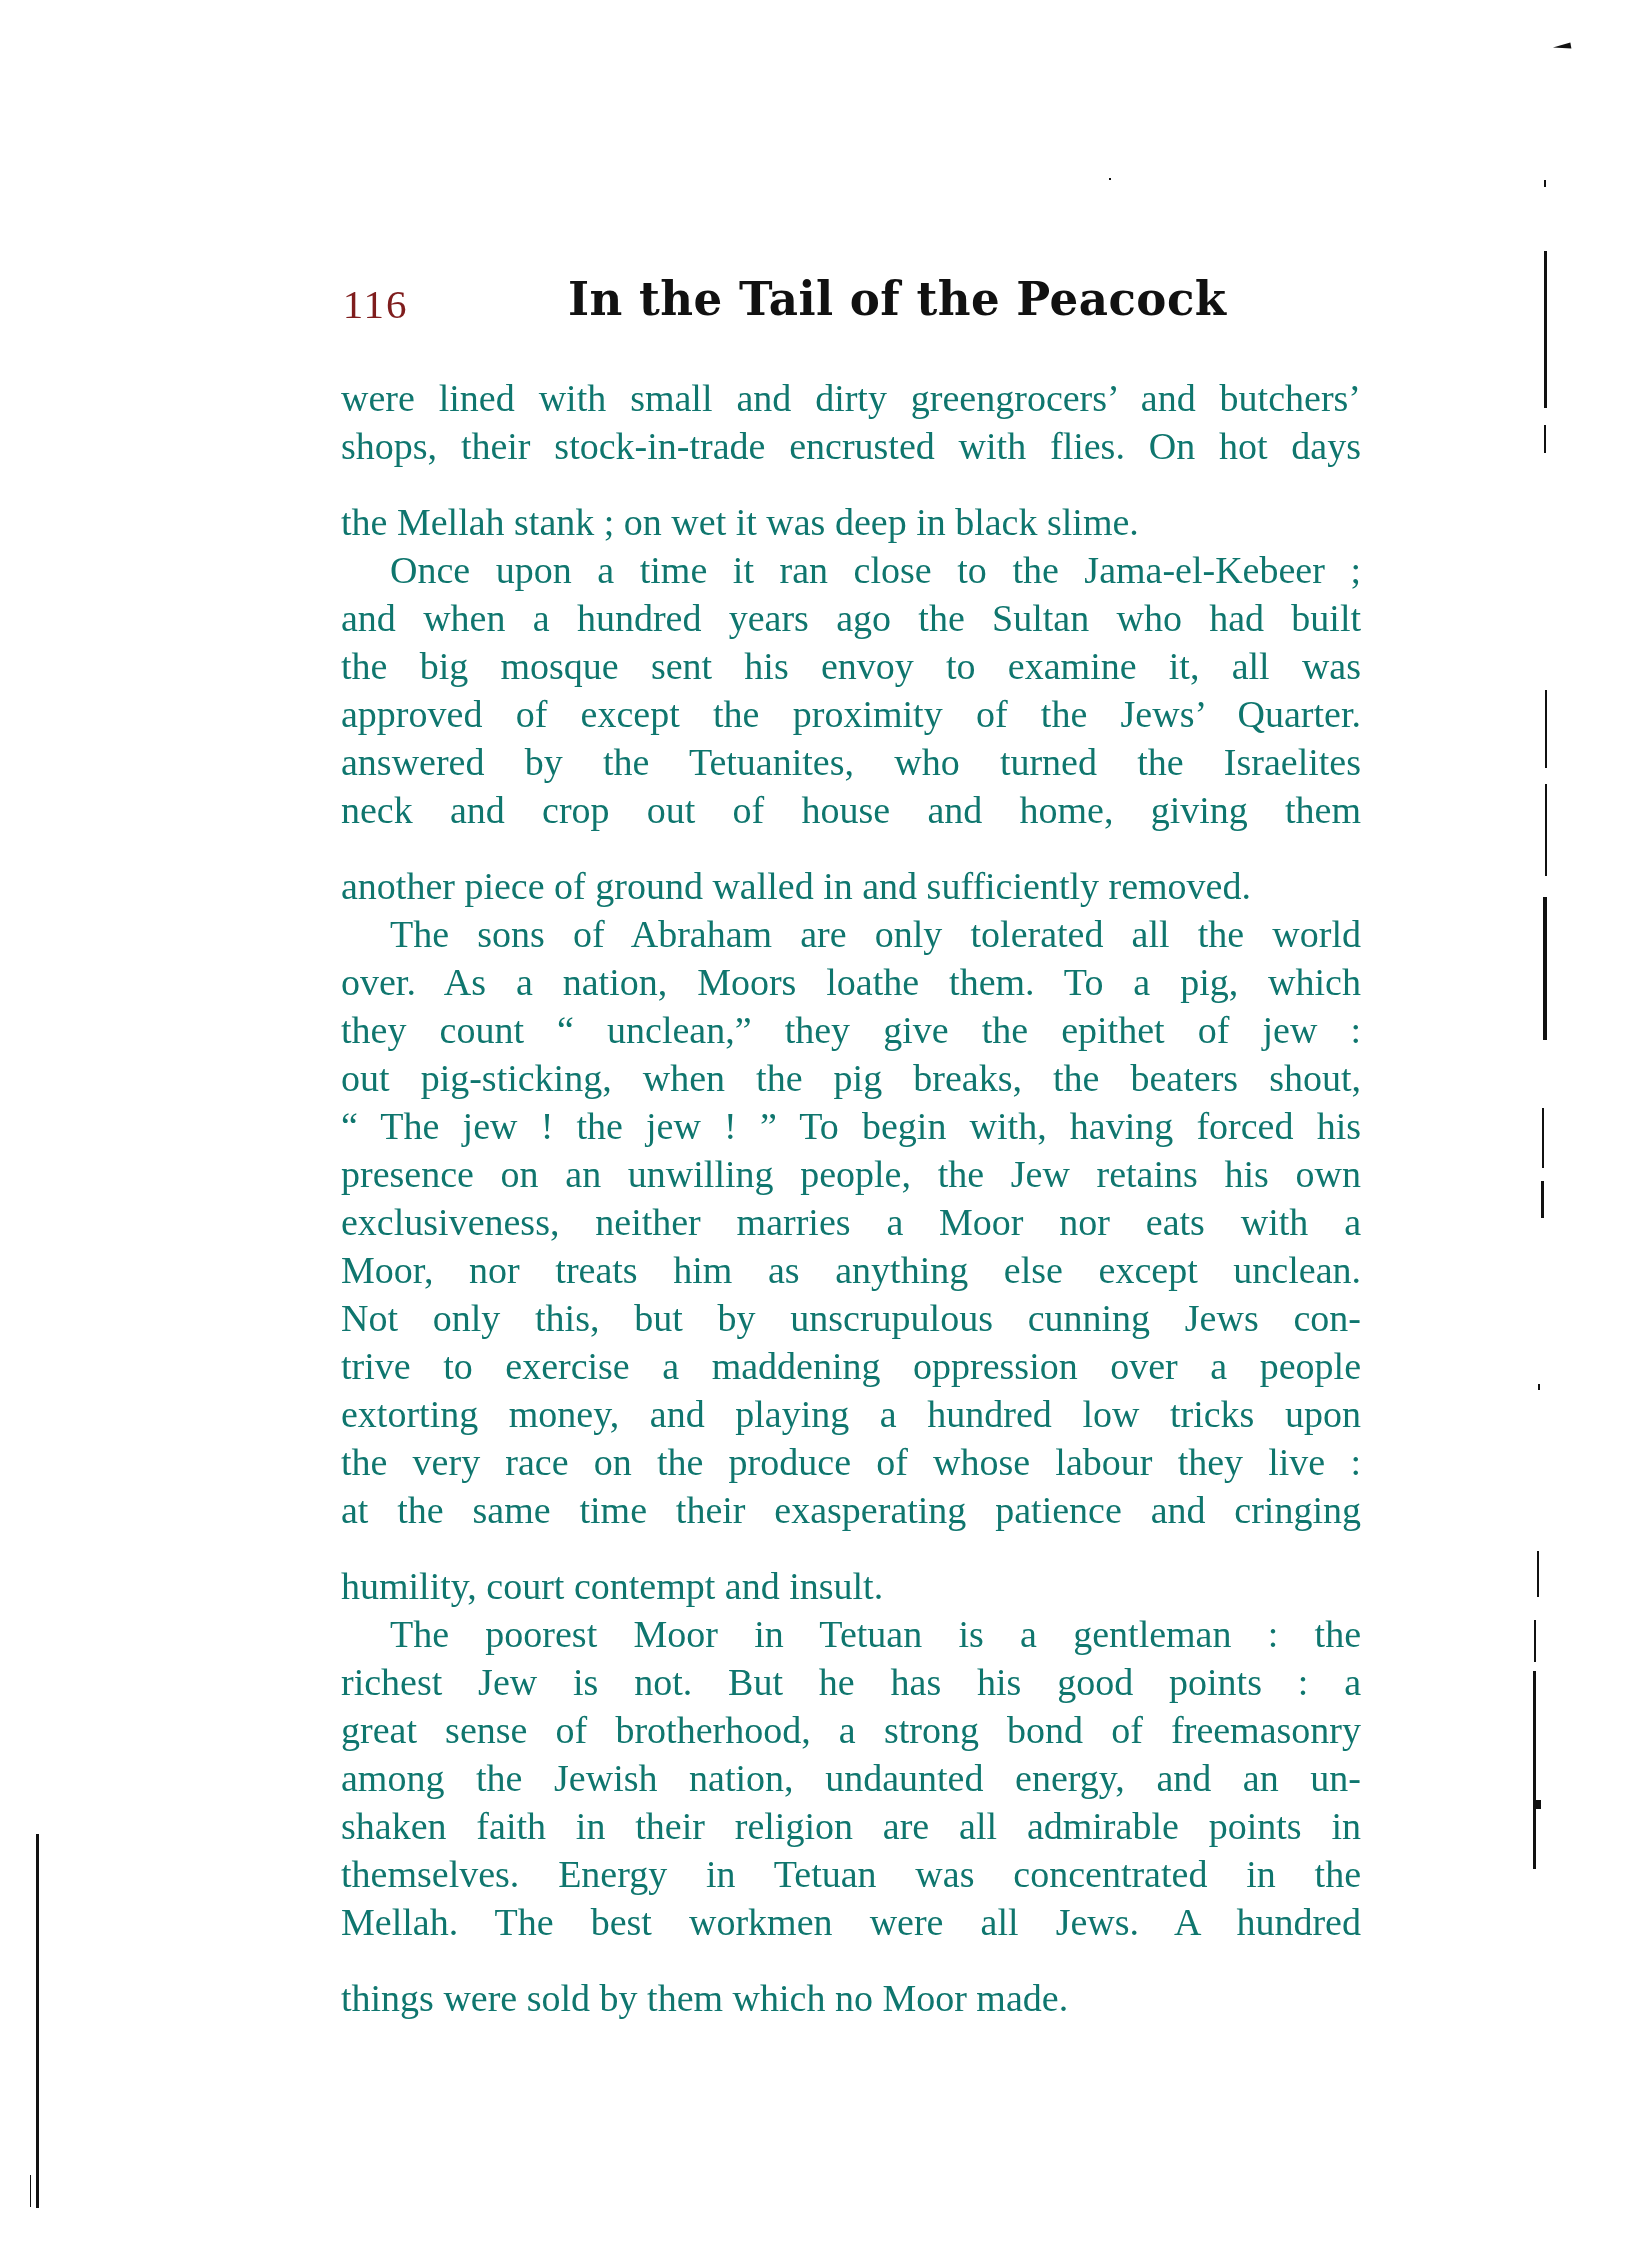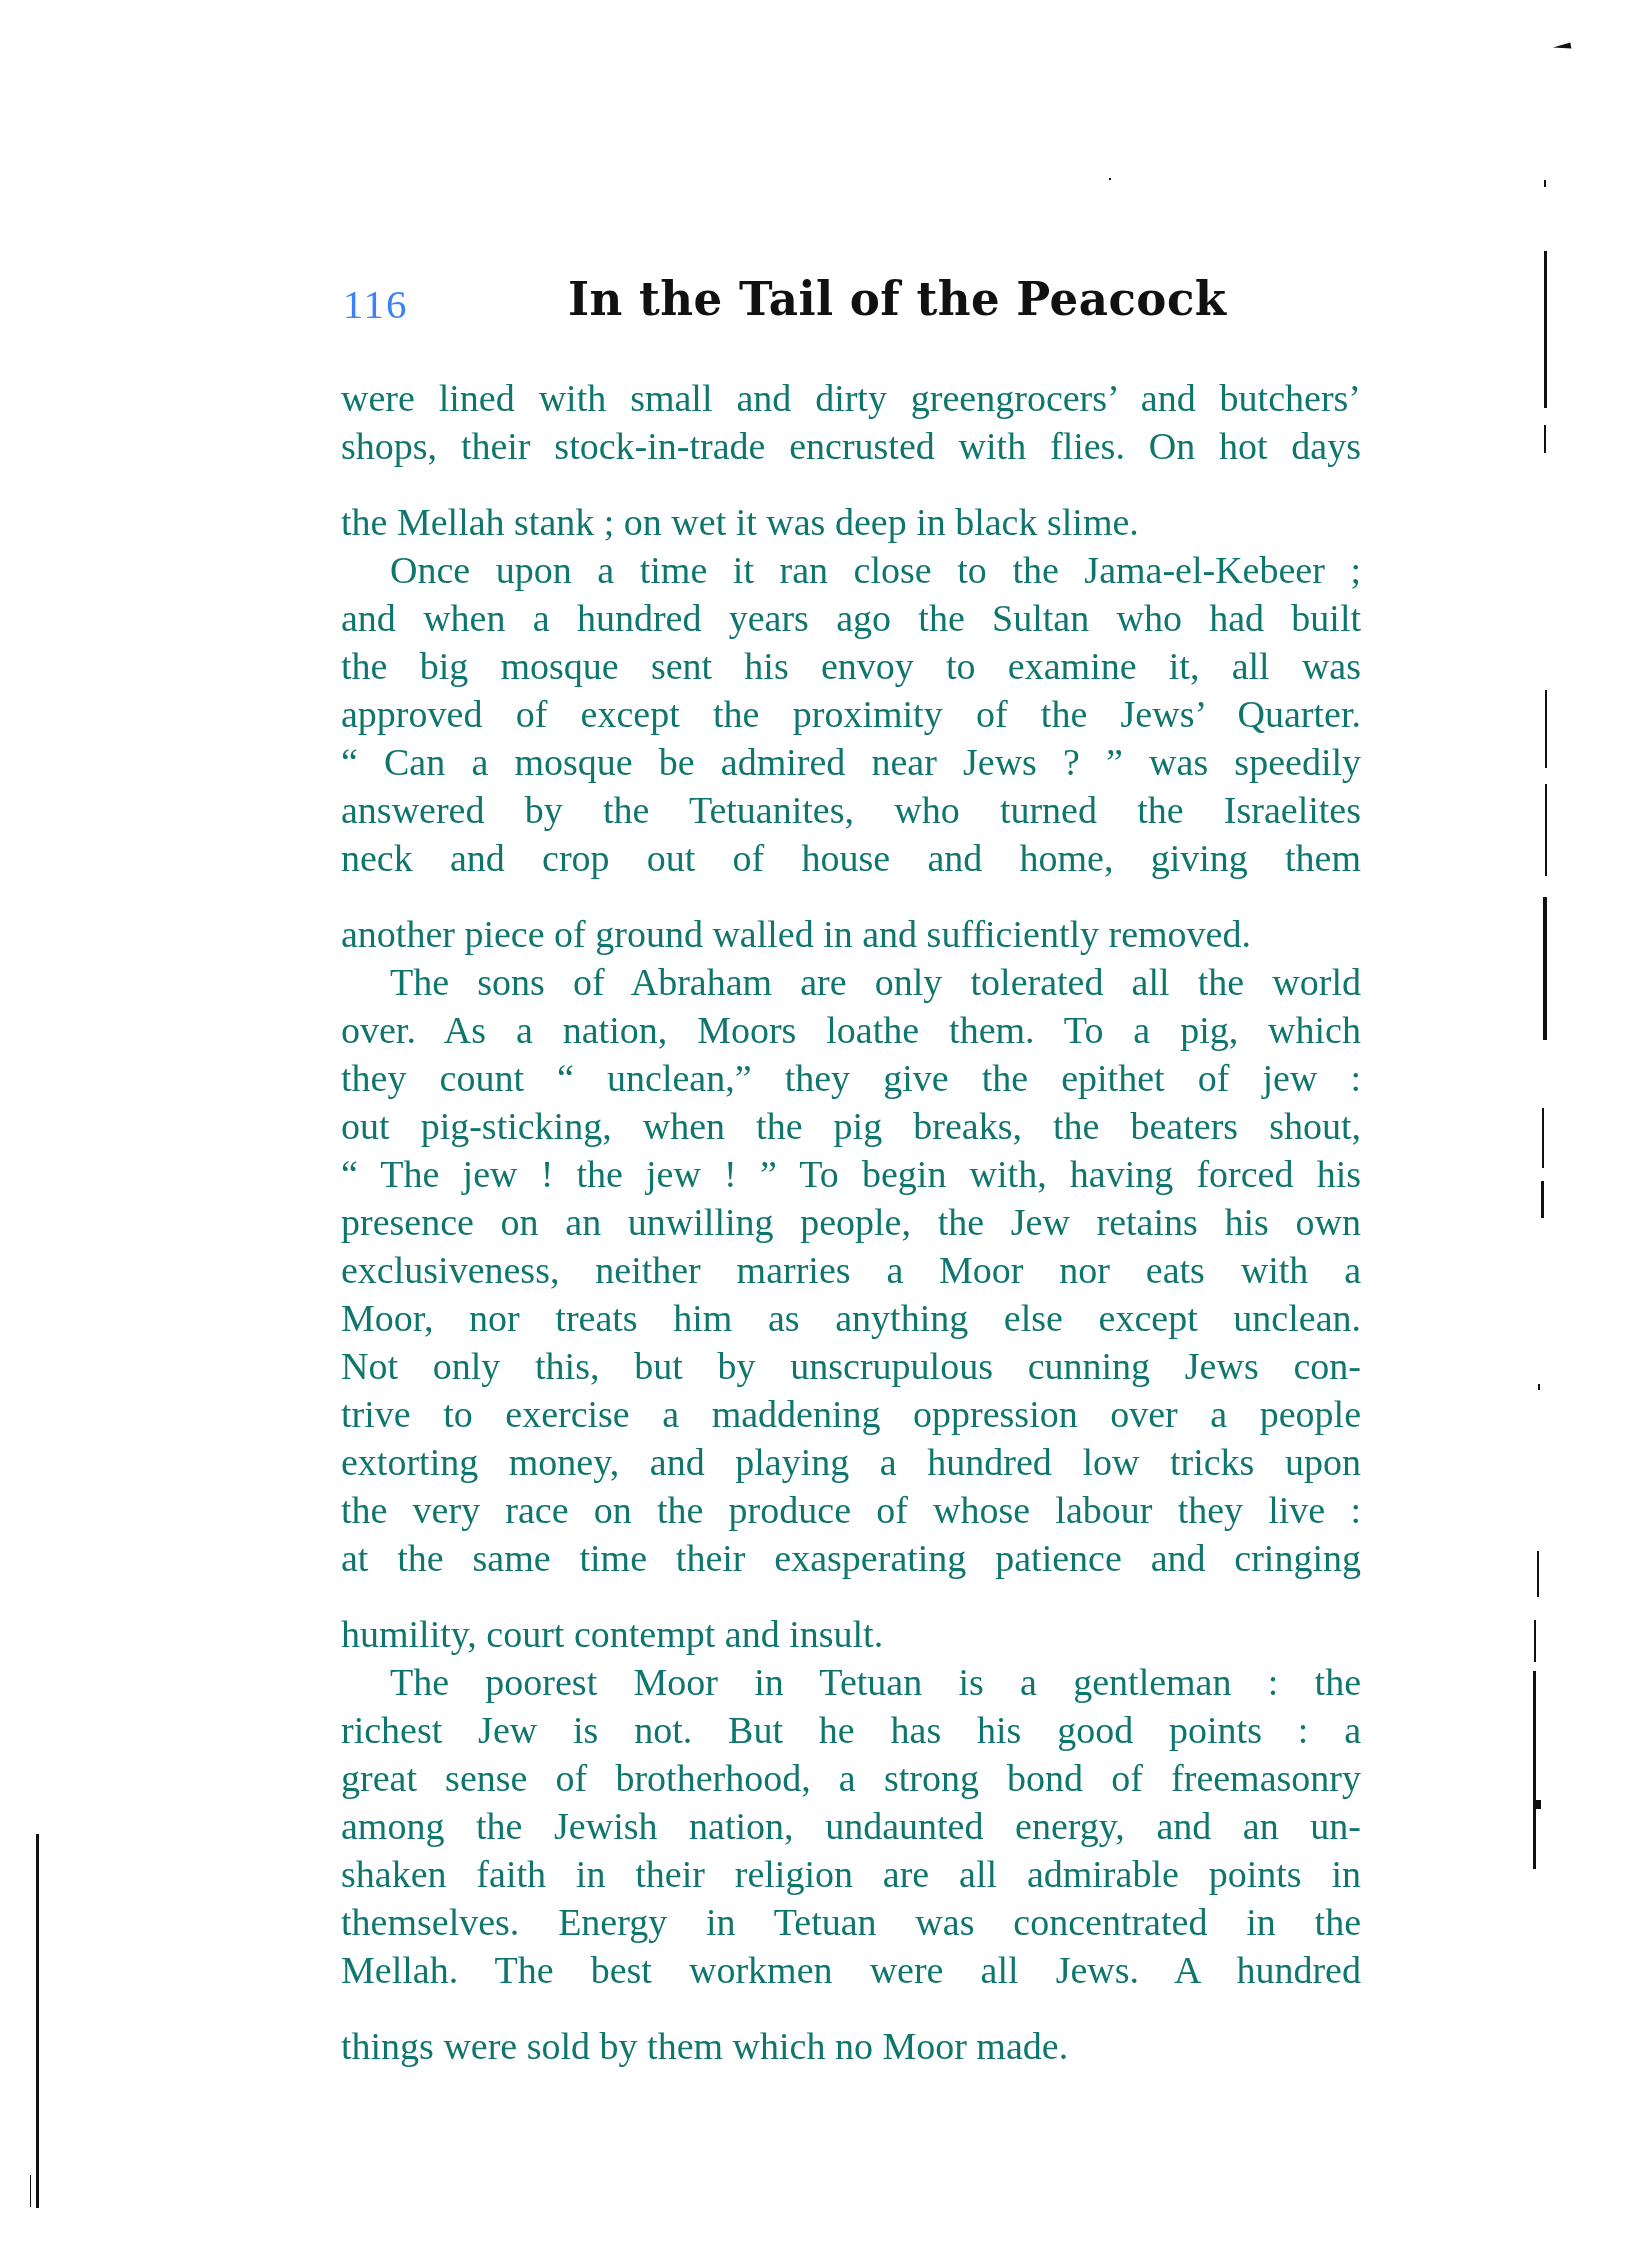--- a/index.html
+++ b/index.html
@@ -28,21 +28,21 @@
       height: 74px;
     }
     .page-number {
       position: absolute;
       left: 1.8px;
       top: 13px;
       font-family: "Liberation Serif", "DejaVu Serif", serif;
       font-size: 41px;
       letter-spacing: 1.8px;
       line-height: 55px;
-      color: #3b82f6;
+      color: #7f1d1d;
     }
     .running-title {
       position: absolute;
       left: 227px;
       top: 0px;
       font-family: "DejaVu Serif", "Liberation Serif", serif;
       font-weight: bold;
       font-size: 46px;
       line-height: 70px;
       letter-spacing: 0.5px;
@@ -125,21 +125,20 @@
       <div>
         <span class="line"><span>were lined with small and dirty greengrocers’ and butchers’</span></span>
         <span class="line"><span>shops, their stock-in-trade encrusted with flies.  On hot days</span></span>
         <span class="line last"><span>the Mellah stank ; on wet it was deep in black slime.</span></span>
       </div>
       <div>
         <span class="line indent"><span>Once upon a time it ran close to the Jama-el-Kebeer ;</span></span>
         <span class="line"><span>and when a hundred years ago the Sultan who had built</span></span>
         <span class="line"><span>the big mosque sent his envoy to examine it, all was</span></span>
         <span class="line"><span>approved of except the proximity of the Jews’ Quarter.</span></span>
-        <span class="line"><span>“ Can a mosque be admired near Jews ? ” was speedily</span></span>
         <span class="line"><span>answered by the Tetuanites, who turned the Israelites</span></span>
         <span class="line"><span>neck and crop out of house and home, giving them</span></span>
         <span class="line last"><span>another piece of ground walled in and sufficiently removed.</span></span>
       </div>
       <div>
         <span class="line indent"><span>The sons of Abraham are only tolerated all the world</span></span>
         <span class="line"><span>over.  As a nation, Moors loathe them.  To a pig, which</span></span>
         <span class="line"><span>they count “ unclean,” they give the epithet of </span><span class="it">jew</span><span> :</span></span>
         <span class="line"><span>out pig-sticking, when the pig breaks, the beaters shout,</span></span>
         <span class="line"><span>“ The jew ! the jew ! ”  To begin with, having forced his</span></span>

